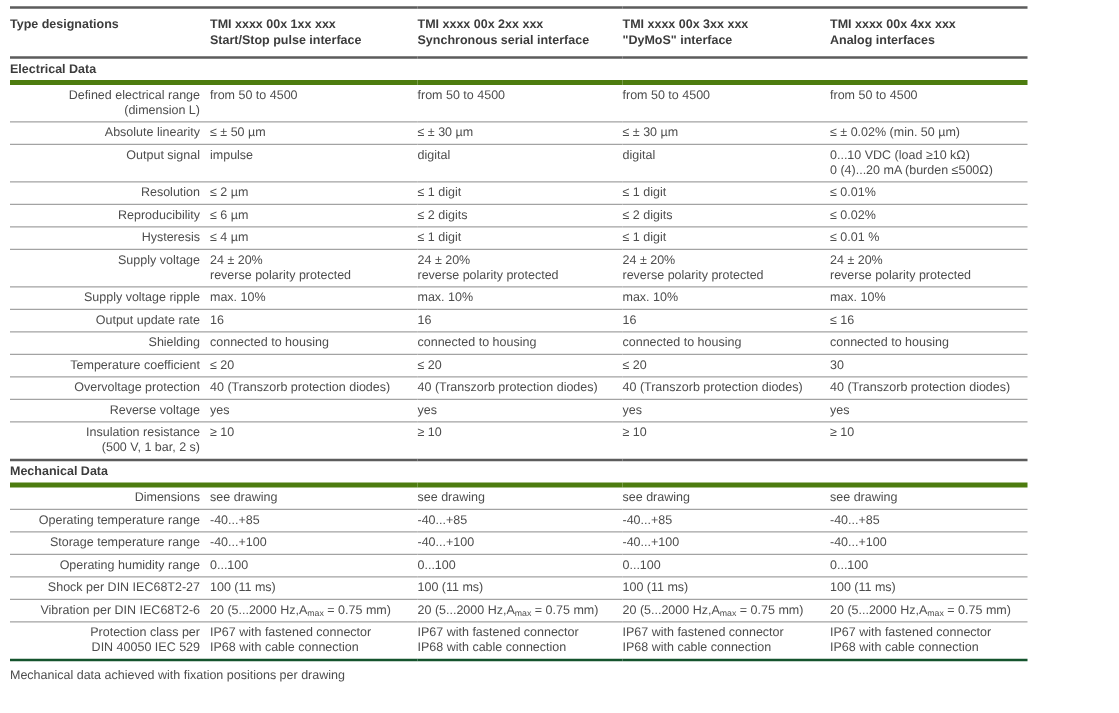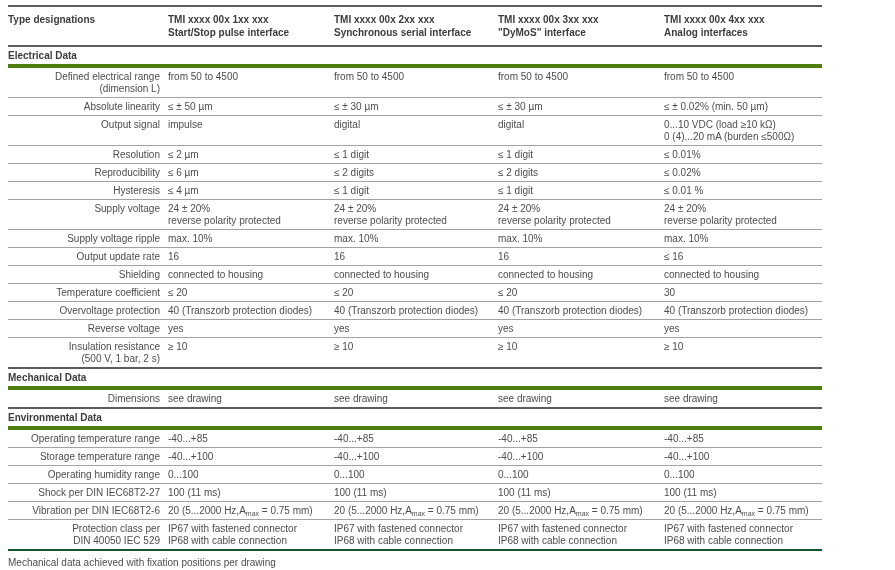--- a/index.html
+++ b/index.html
@@ -391,23 +391,20 @@
             <div>see drawing</div>
           </td>
           <td class="value-cell">
             <div>see drawing</div>
           </td>
           <td class="value-cell">
             <div>see drawing</div>
           </td>
           <td class="unit-cell"></td>
         </tr>
-        <tr class="section-row">
-          <td colspan="6">Environmental Data</td>
-        </tr>
         <tr class="data-row">
           <td class="label-cell">
             <div>Operating temperature range</div>
           </td>
           <td class="value-cell">
             <div>-40...+85</div>
           </td>
           <td class="value-cell">
             <div>-40...+85</div>
           </td>

